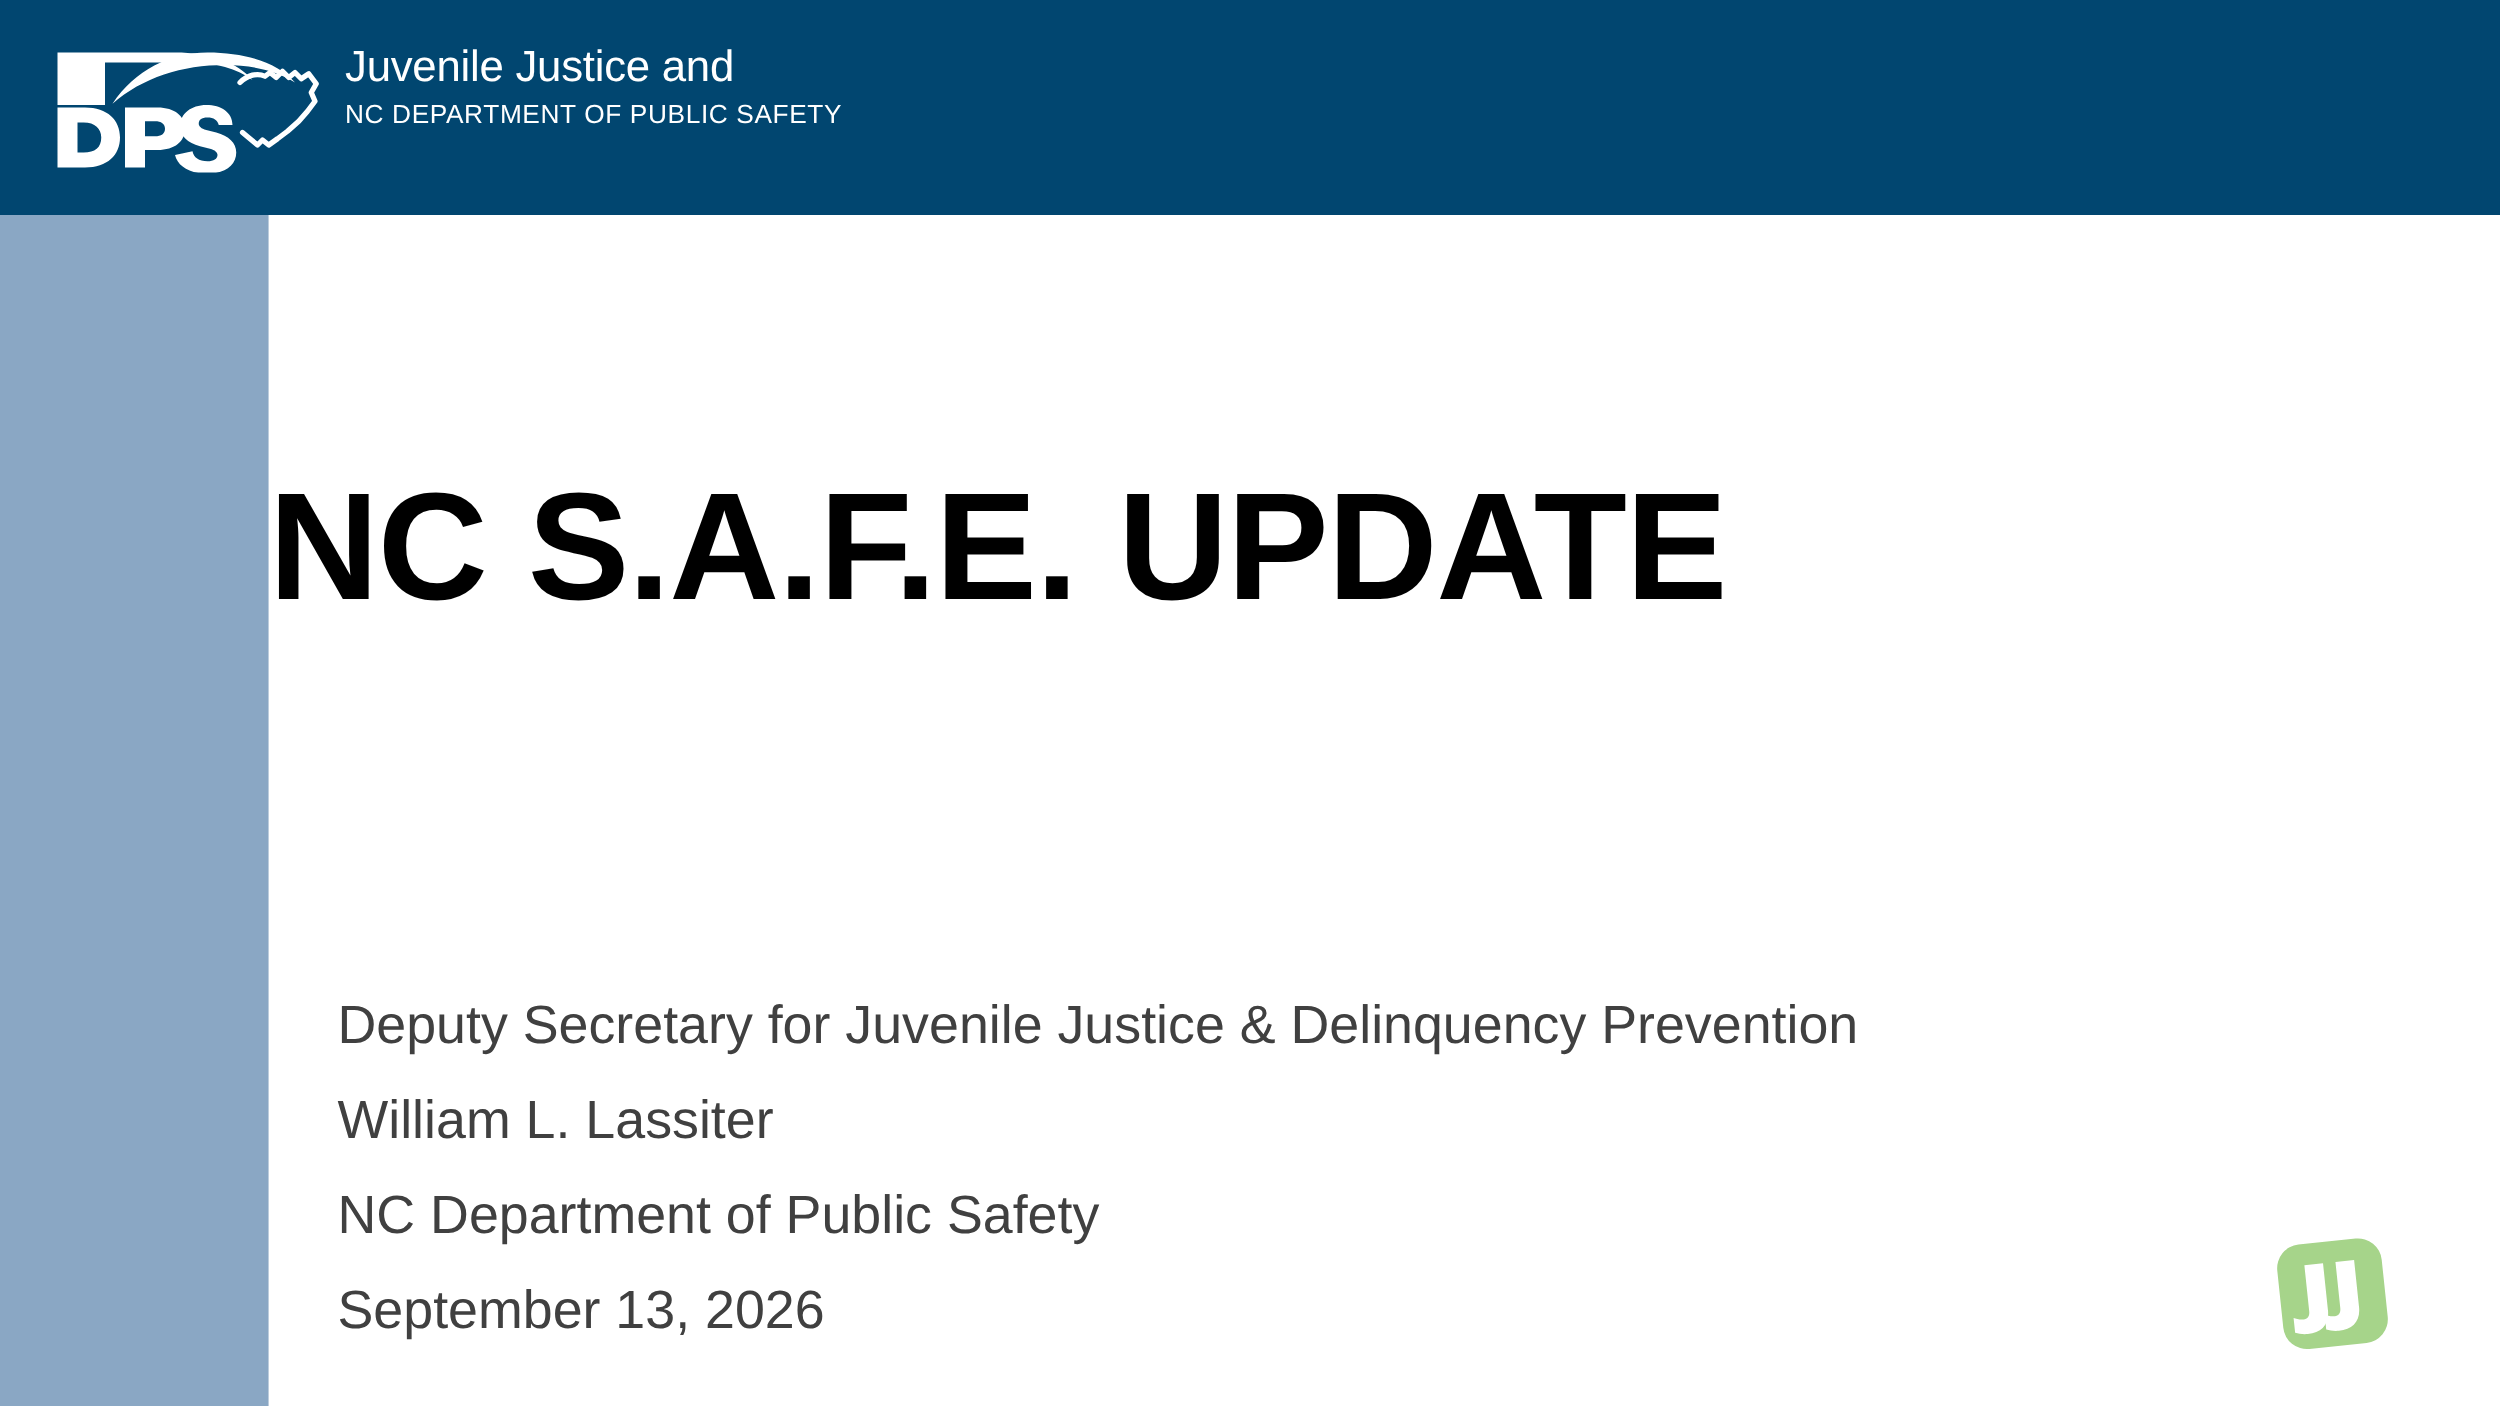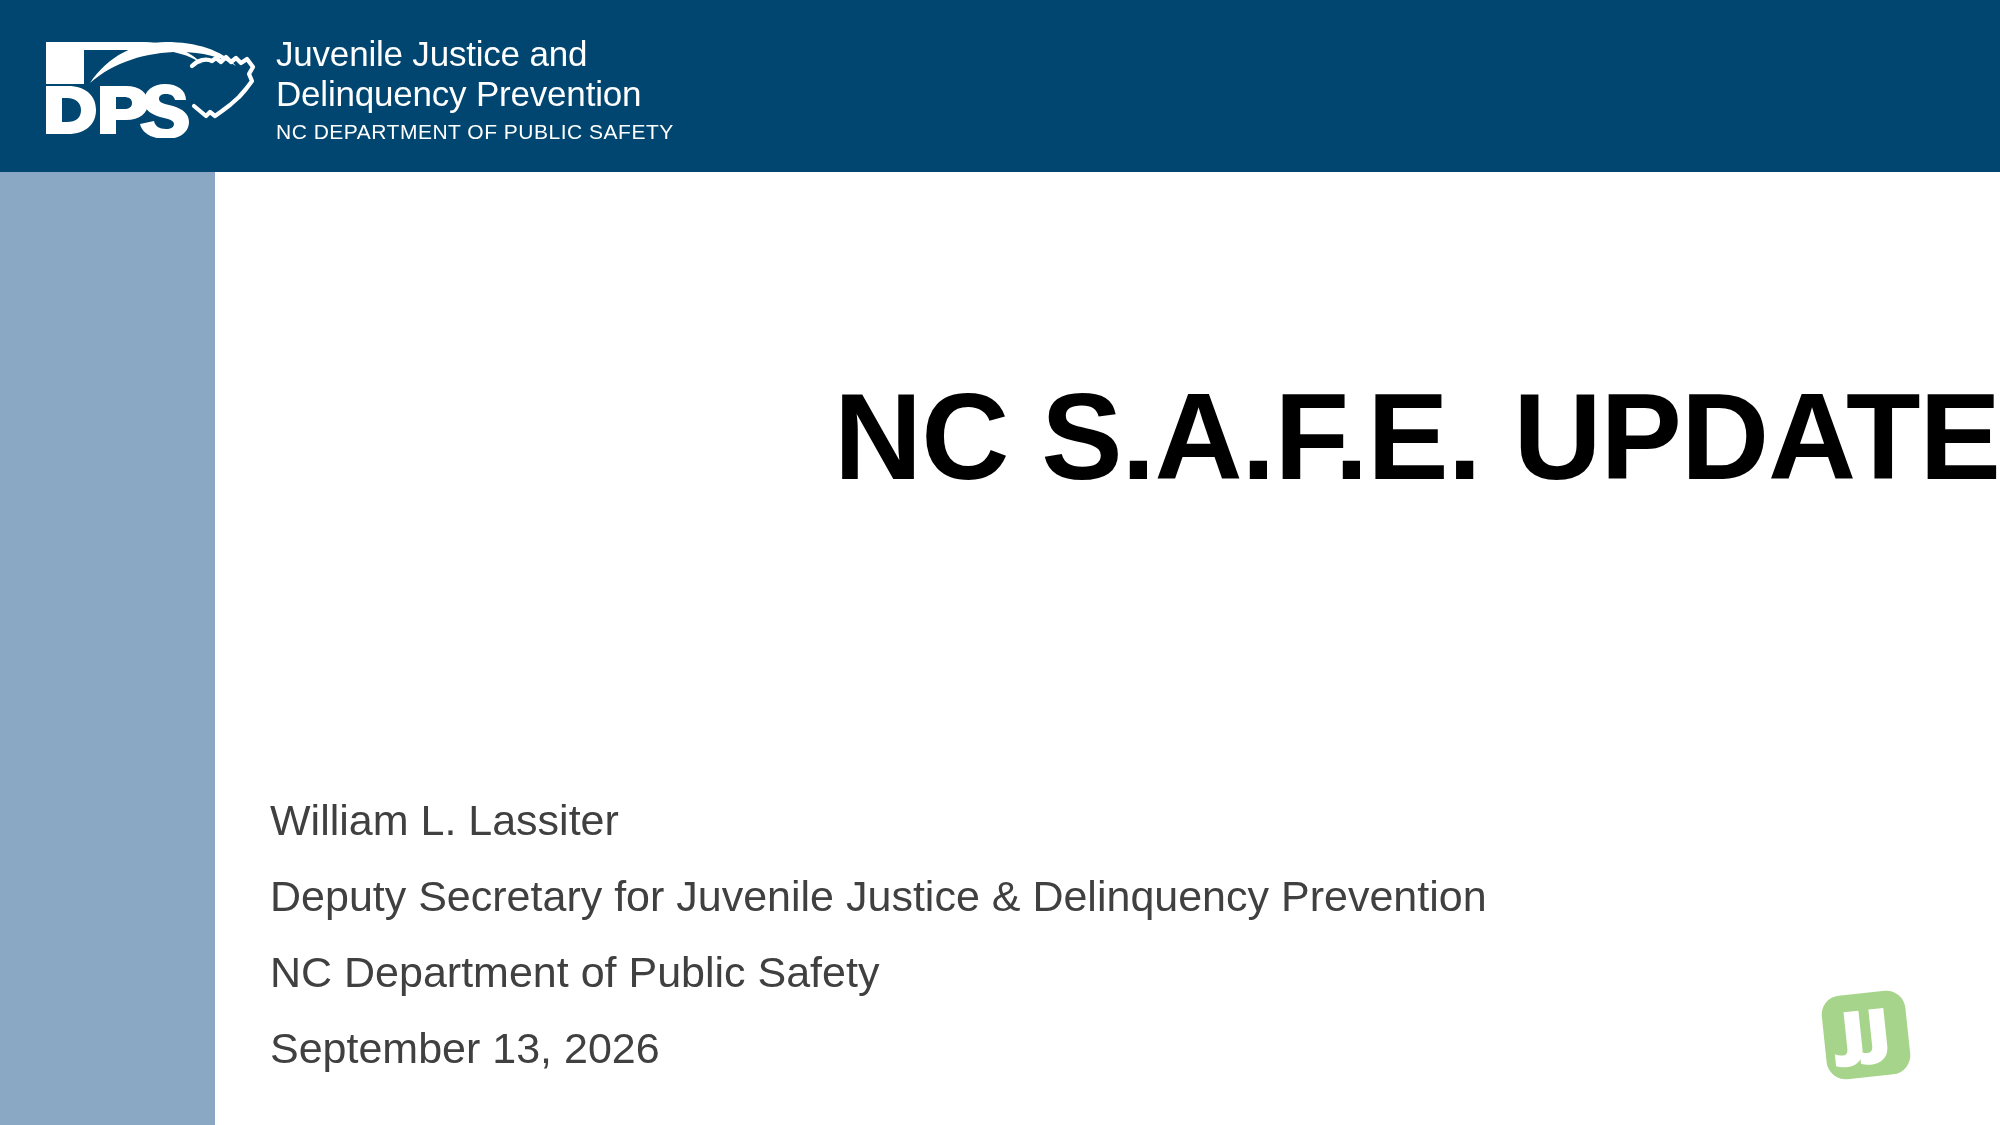--- a/index.html
+++ b/index.html
@@ -95,21 +95,21 @@
     width: 1785px;
     height: 953px;
     background: #ffffff;
   }
 
   .slide-title {
     position: absolute;
     left: 0;
     top: 200px;
     width: 1785px;
-    text-align: right;
+    text-align: left;
     color: #000000;
     font-family: "Liberation Sans", sans-serif;
     font-weight: bold;
     font-size: 122px;
     line-height: 130px;
     letter-spacing: -1px;
     white-space: nowrap;
   }
 
   .subtitle-block {
@@ -172,36 +172,35 @@
         </g>
 
         <path d="M152 38 C158 32 166 30 172 33 L176 30 L181 34 L186 29 L191 34
                  L196 30 L201 35 L207 31 L213 39 L209 46 L212 53 L206 61
                  L199 69 L190 77 L182 83 L175 88 L170 84 L166 88 L160 83
                  L154 78" fill="none" stroke="#ffffff" stroke-width="4.2" stroke-linejoin="round" stroke-linecap="round"></path>
       </svg>
 
       <div class="brand-text">
         <div class="brand-line">Juvenile Justice and</div>
-        <div class="brand-line">Delinquency Prevention</div>
         <div class="brand-dept">NC DEPARTMENT OF PUBLIC SAFETY</div>
       </div>
 
     </div>
   </div>
 
   <div class="accent-bar"></div>
 
   <div class="content-area">
 
     <div class="slide-title">NC S.A.F.E. UPDATE</div>
 
     <div class="subtitle-block">
+      <div class="subtitle-line">Deputy Secretary for Juvenile Justice &amp; Delinquency Prevention</div>
       <div class="subtitle-line">William L. Lassiter</div>
-      <div class="subtitle-line">Deputy Secretary for Juvenile Justice &amp; Delinquency Prevention</div>
       <div class="subtitle-line">NC Department of Public Safety</div>
       <div class="subtitle-line">September 13, 2026</div>
     </div>
 
   </div>
 
   <div class="jj-badge">
     <svg viewBox="0 0 96 94" aria-hidden="true">
       <g transform="rotate(-6 48 47)">
         <rect x="6" y="5" width="84" height="84" rx="19" ry="19" fill="#a6d48a"></rect>

